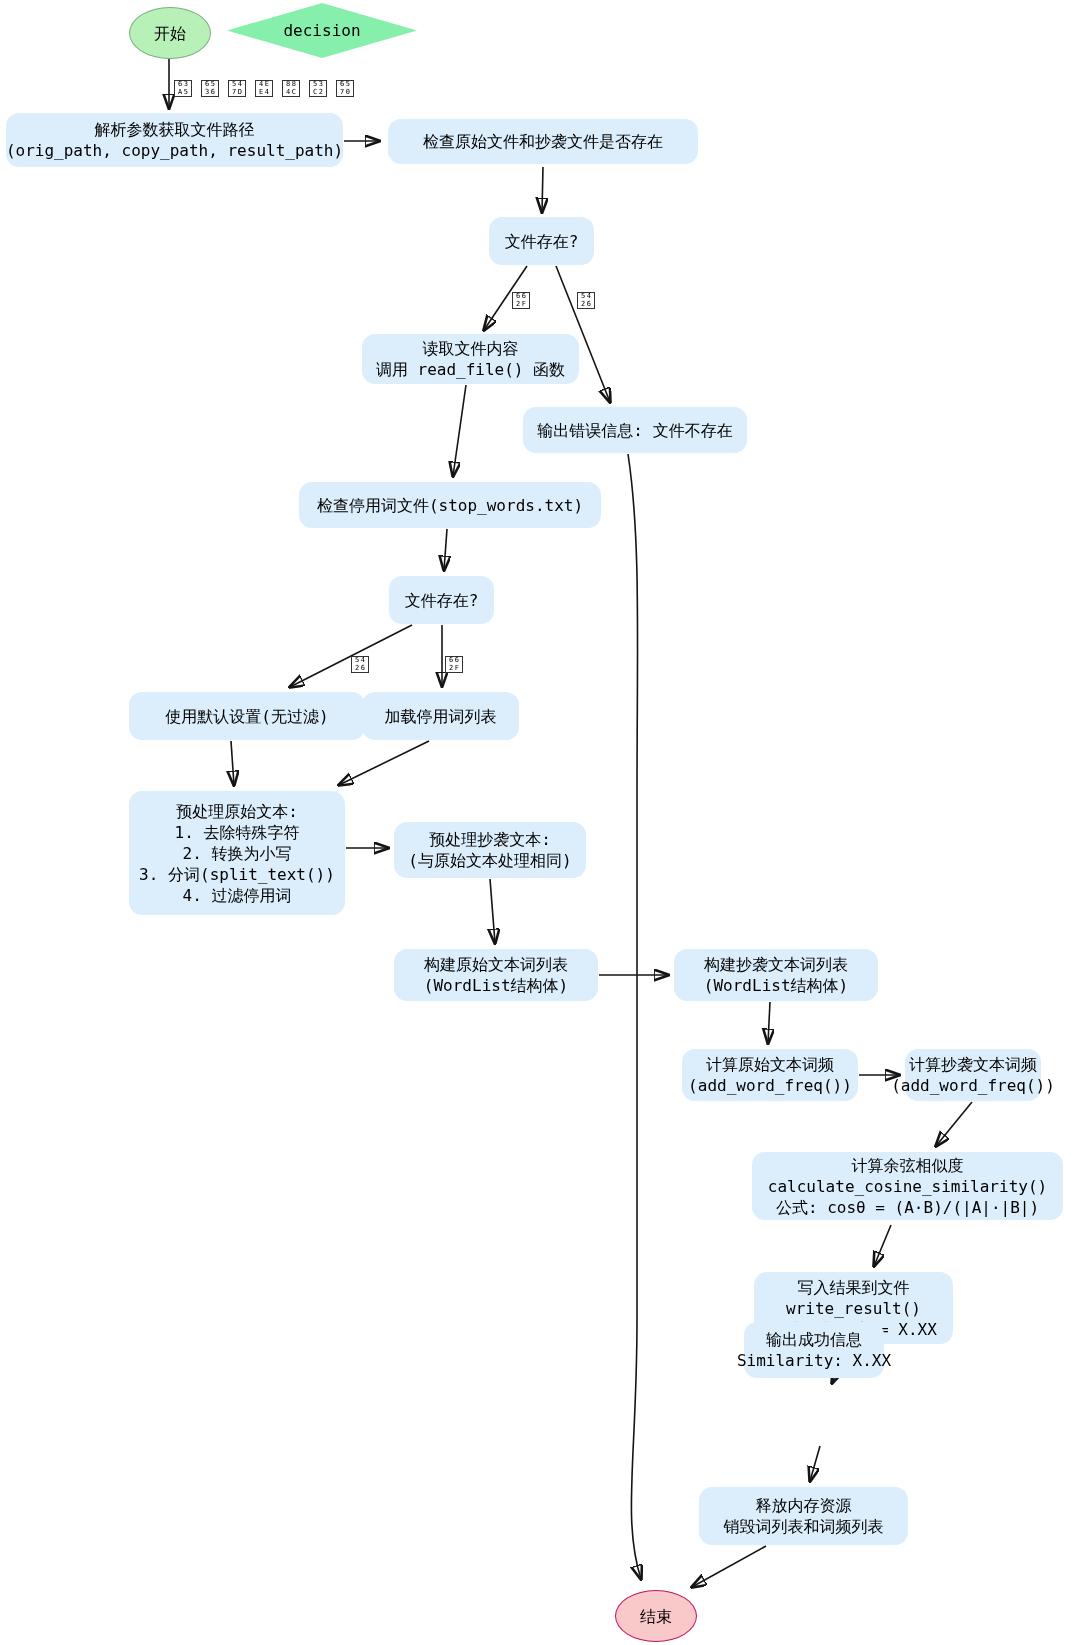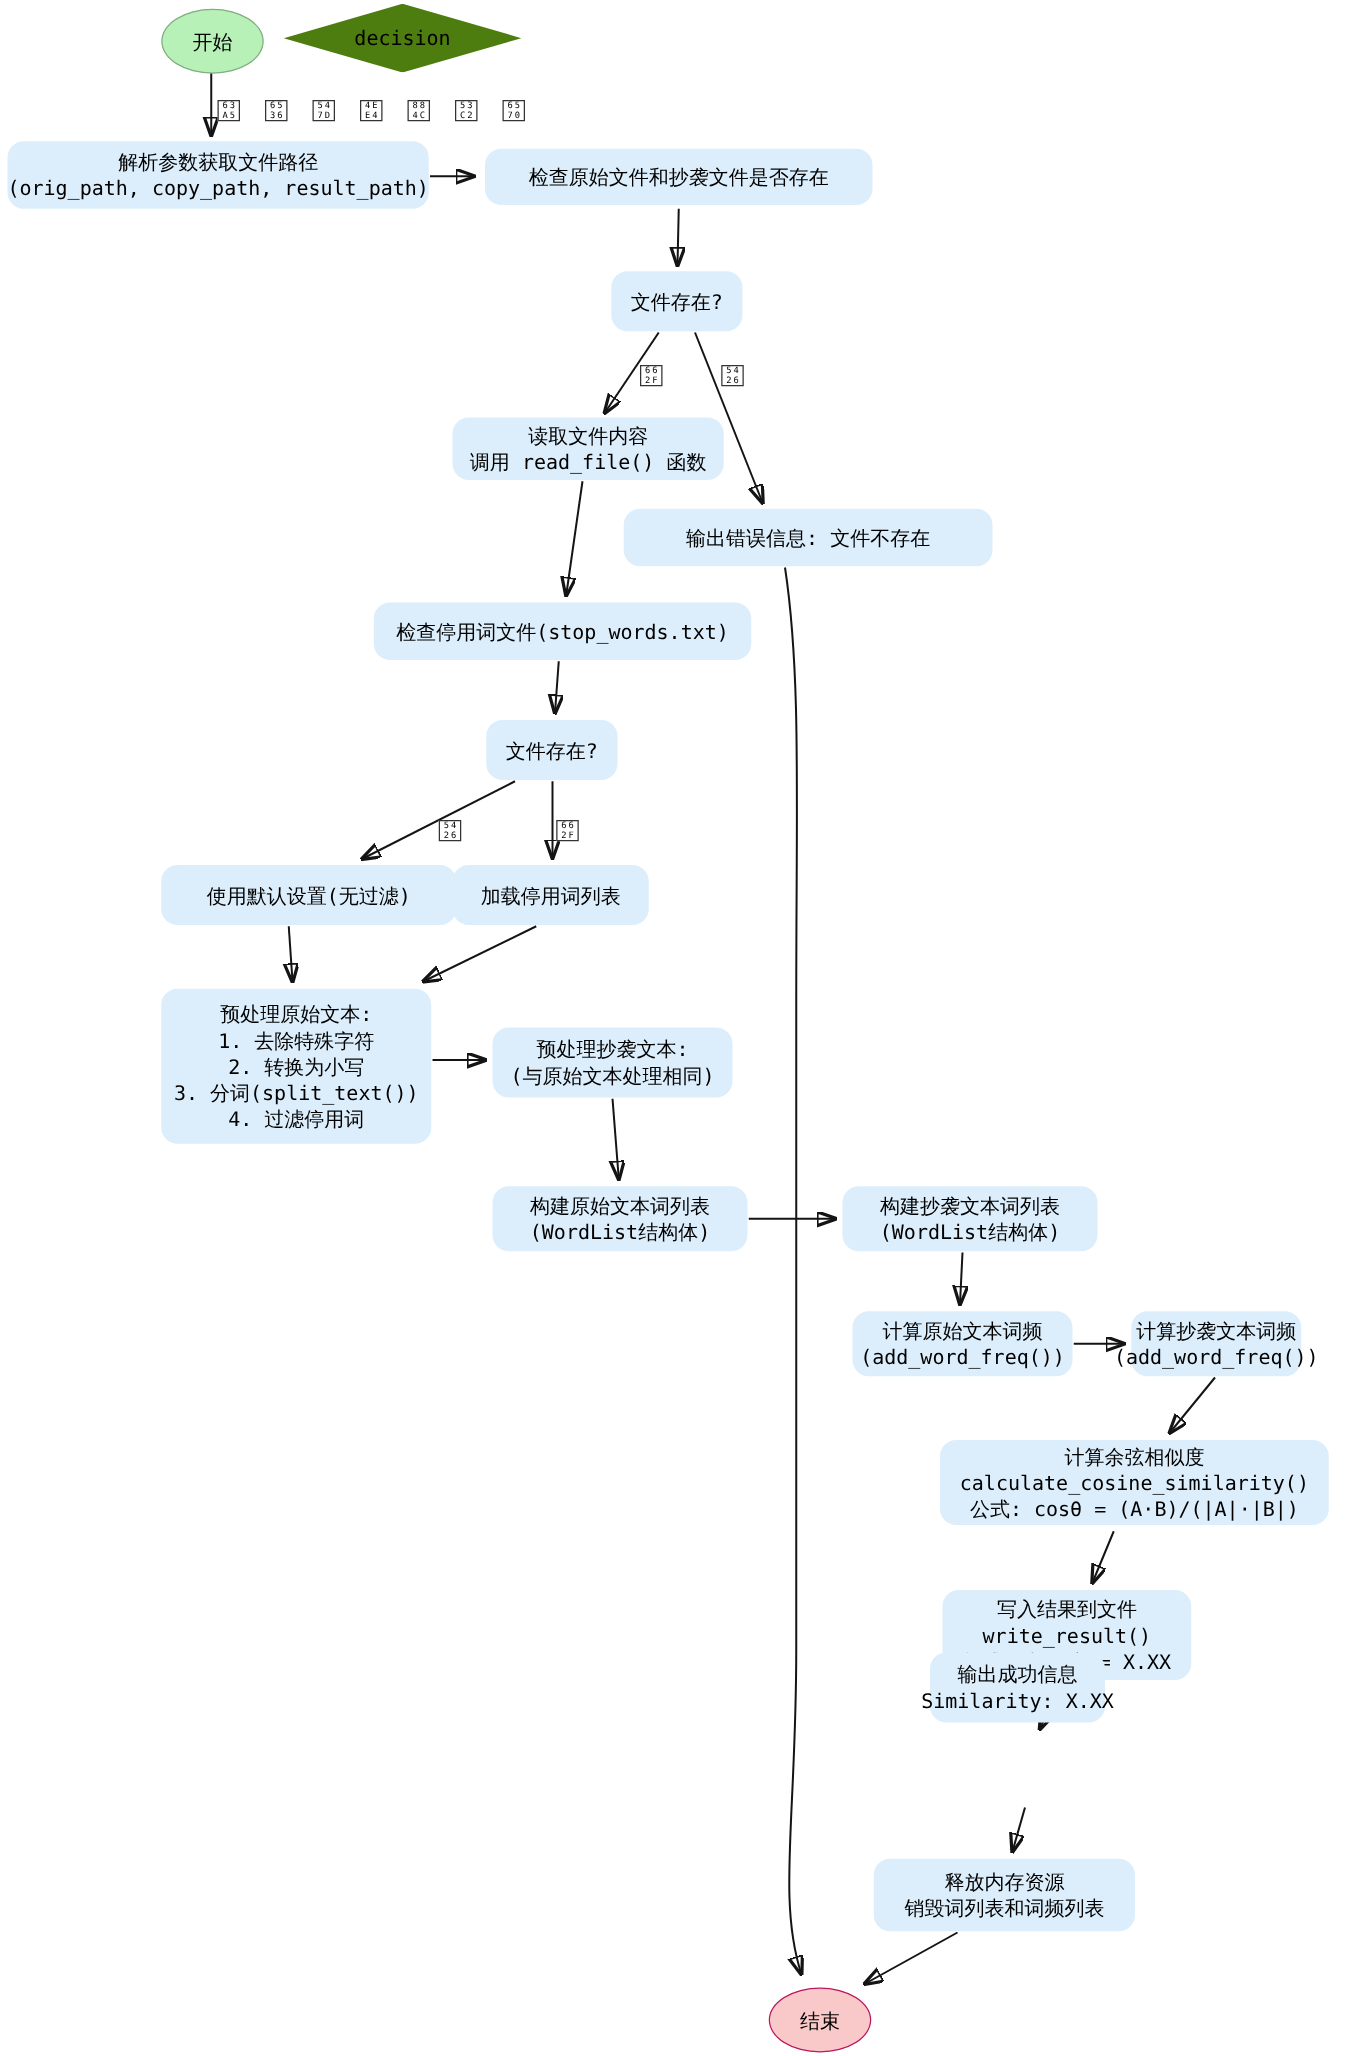--- a/index.html
+++ b/index.html
@@ -7,22 +7,22 @@
           font-family:"DejaVu Sans Mono","DejaVu Sans",monospace;color:#000;}
   svg.edges{position:absolute;left:0;top:0;pointer-events:none;}
   svg.edges path{fill:none;stroke:#141414;stroke-width:1.6;}
   .node{position:absolute;display:flex;flex-direction:column;align-items:center;justify-content:center;
         text-align:left;}
   .rect{background:#DCEEFB;border-radius:13px;}
   .ln{display:block;font-size:16px;line-height:21px;white-space:nowrap;}
   .ellipse{border-radius:50%;font-size:17px;}
   .ellipse.start{background:#B7F1B7;border:1px solid #7FAE7F;}
   .ellipse.end{background:#F9C8C8;border:1px solid #be185d;}
-  .diamond{background:#4d7c0f;clip-path:polygon(50% 0,100% 50%,50% 100%,0 50%);font-size:16px;}
-  .glyphs{position:absolute;display:flex;gap:20px;}
+  .diamond{background:#86efac;clip-path:polygon(50% 0,100% 50%,50% 100%,0 50%);font-size:16px;}
+  .glyphs{position:absolute;display:flex;gap:9px;}
   .g{width:18px;height:17px;border:1px solid #333;background:#fff;box-sizing:border-box;
      display:flex;flex-direction:column;align-items:center;justify-content:center;
      font-size:7px;line-height:7.5px;letter-spacing:1.5px;text-indent:1.5px;}
   .g i{font-style:normal;display:block;}
 </style>
 </head>
 <body>
 
 <div class="canvas">
 
@@ -75,21 +75,21 @@
 
   <div class="node rect" style="left:489px;top:217px;width:105px;height:48px">
     <span class="ln">文件存在?</span>
   </div>
 
   <div class="node rect" style="left:362px;top:334px;width:217px;height:50px">
     <span class="ln">读取文件内容</span>
     <span class="ln">调用 read_file() 函数</span>
   </div>
 
-  <div class="node rect" style="left:499px;top:407px;width:295px;height:46px">
+  <div class="node rect" style="left:523px;top:407px;width:224px;height:46px">
     <span class="ln">输出错误信息: 文件不存在</span>
   </div>
 
   <div class="node rect" style="left:299px;top:482px;width:302px;height:46px">
     <span class="ln">检查停用词文件(stop_words.txt)</span>
   </div>
 
   <div class="node rect" style="left:389px;top:576px;width:105px;height:48px">
     <span class="ln">文件存在?</span>
   </div>

